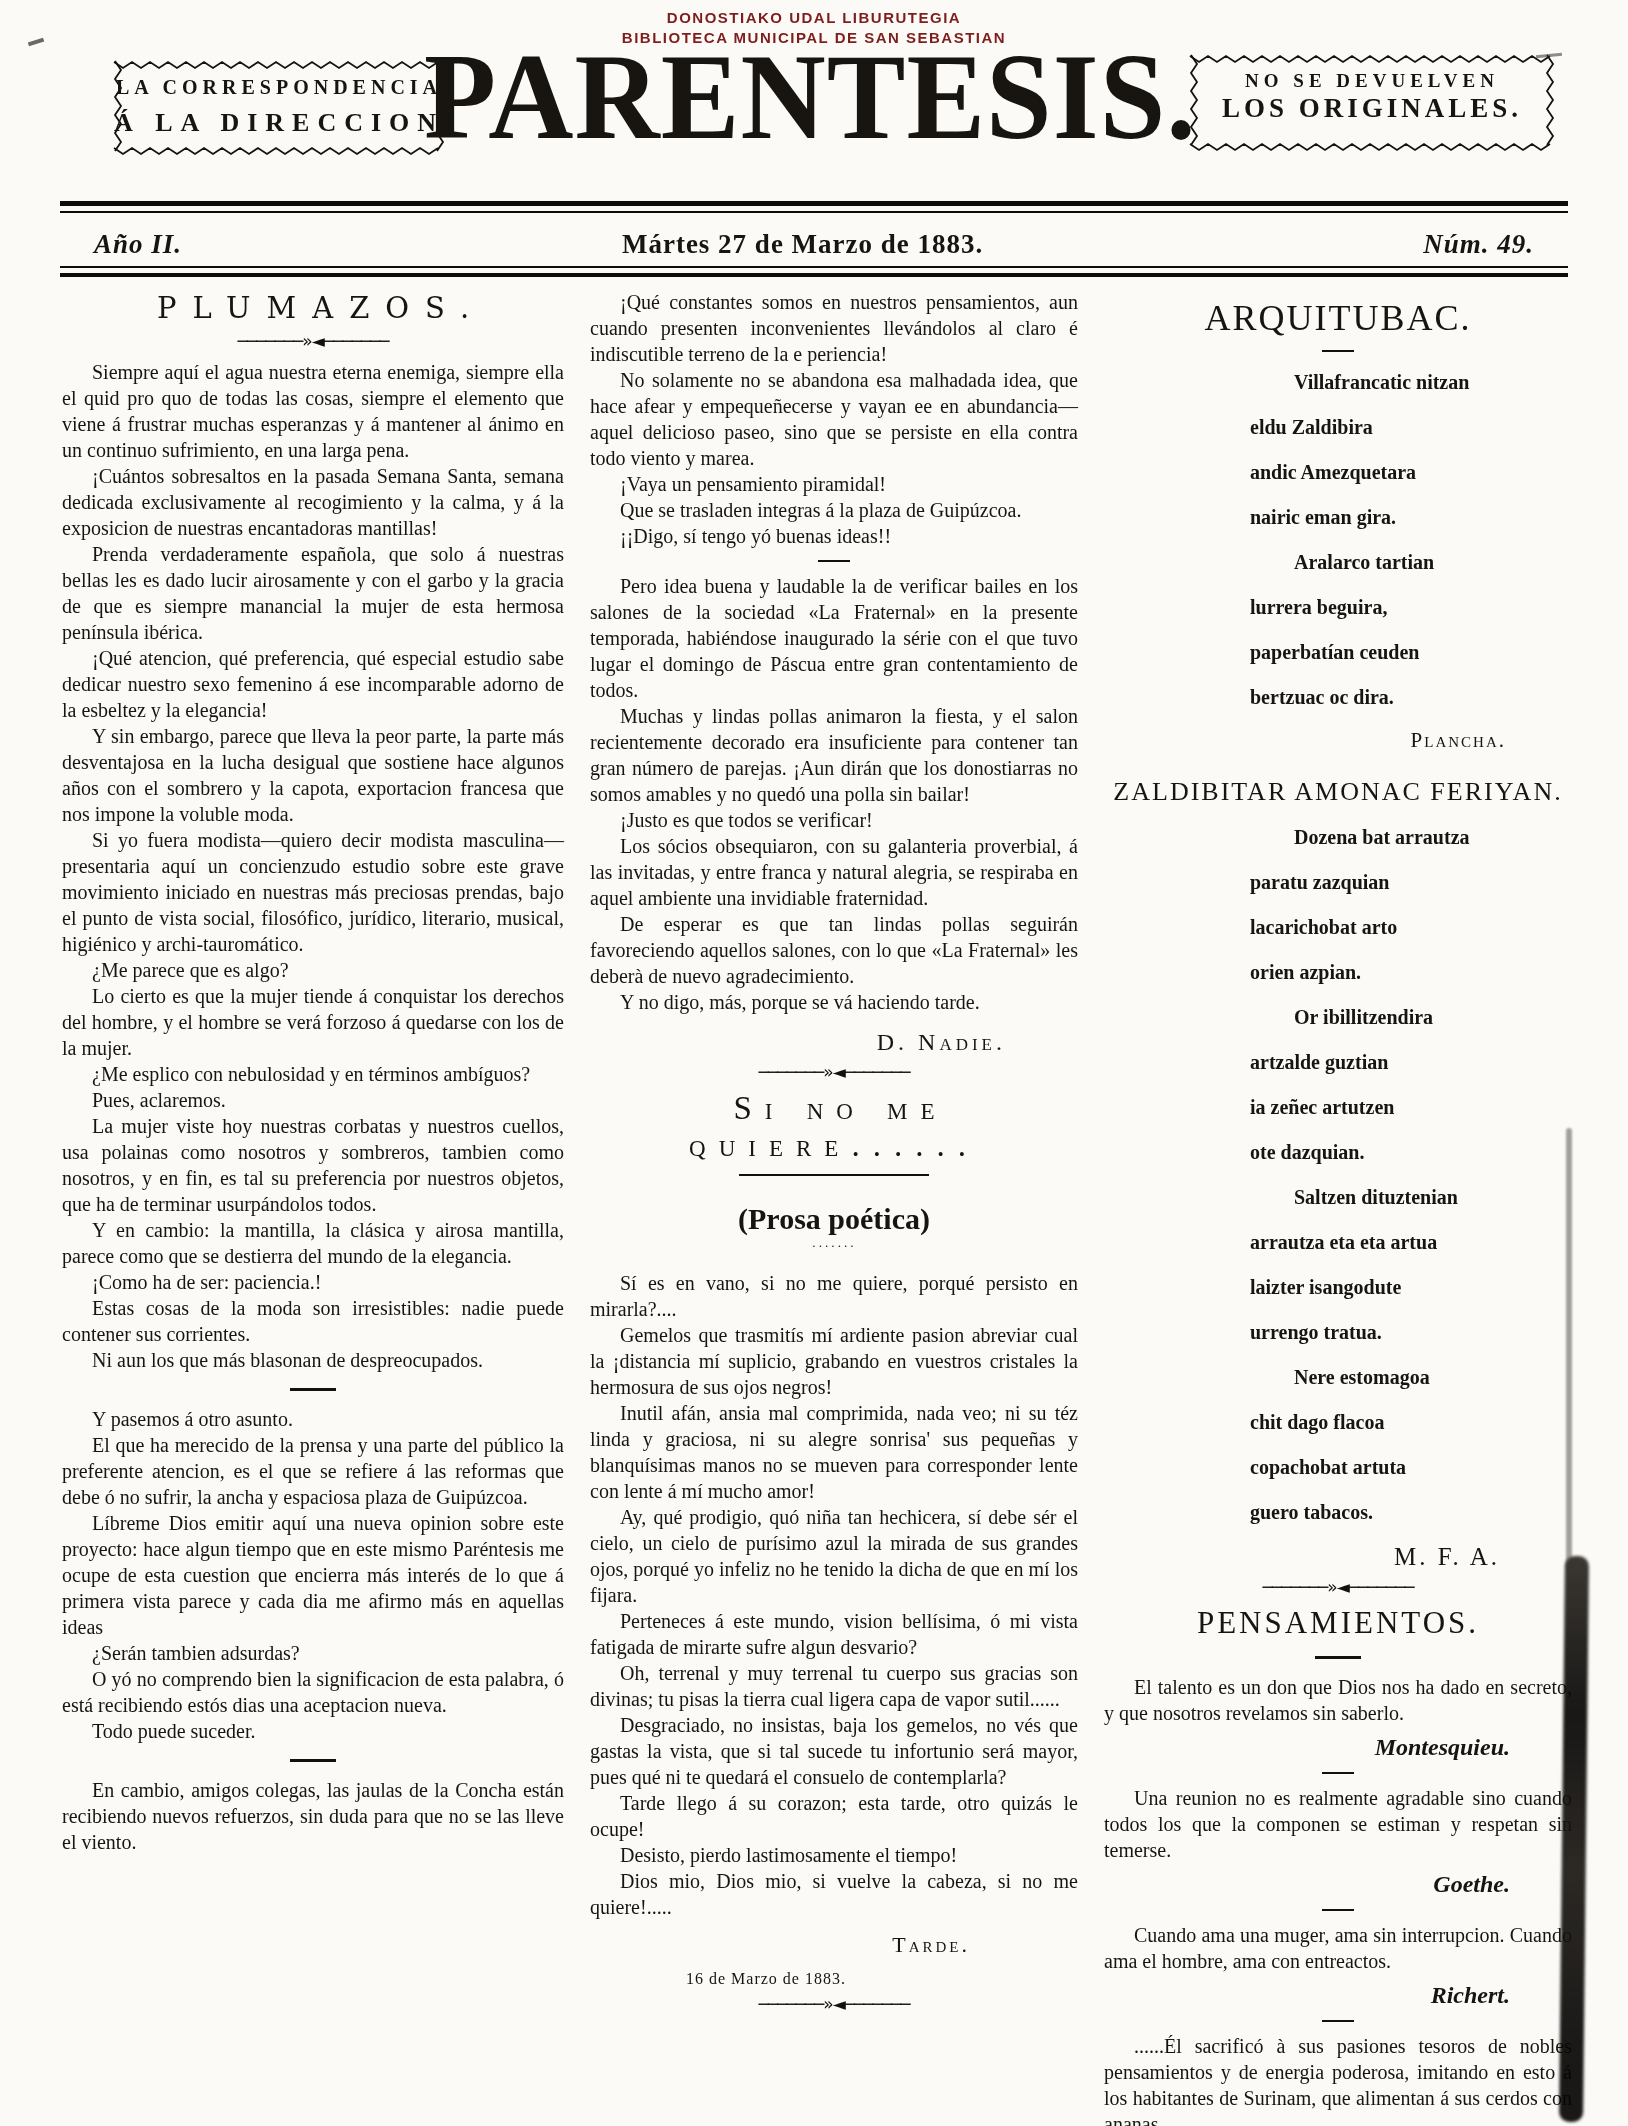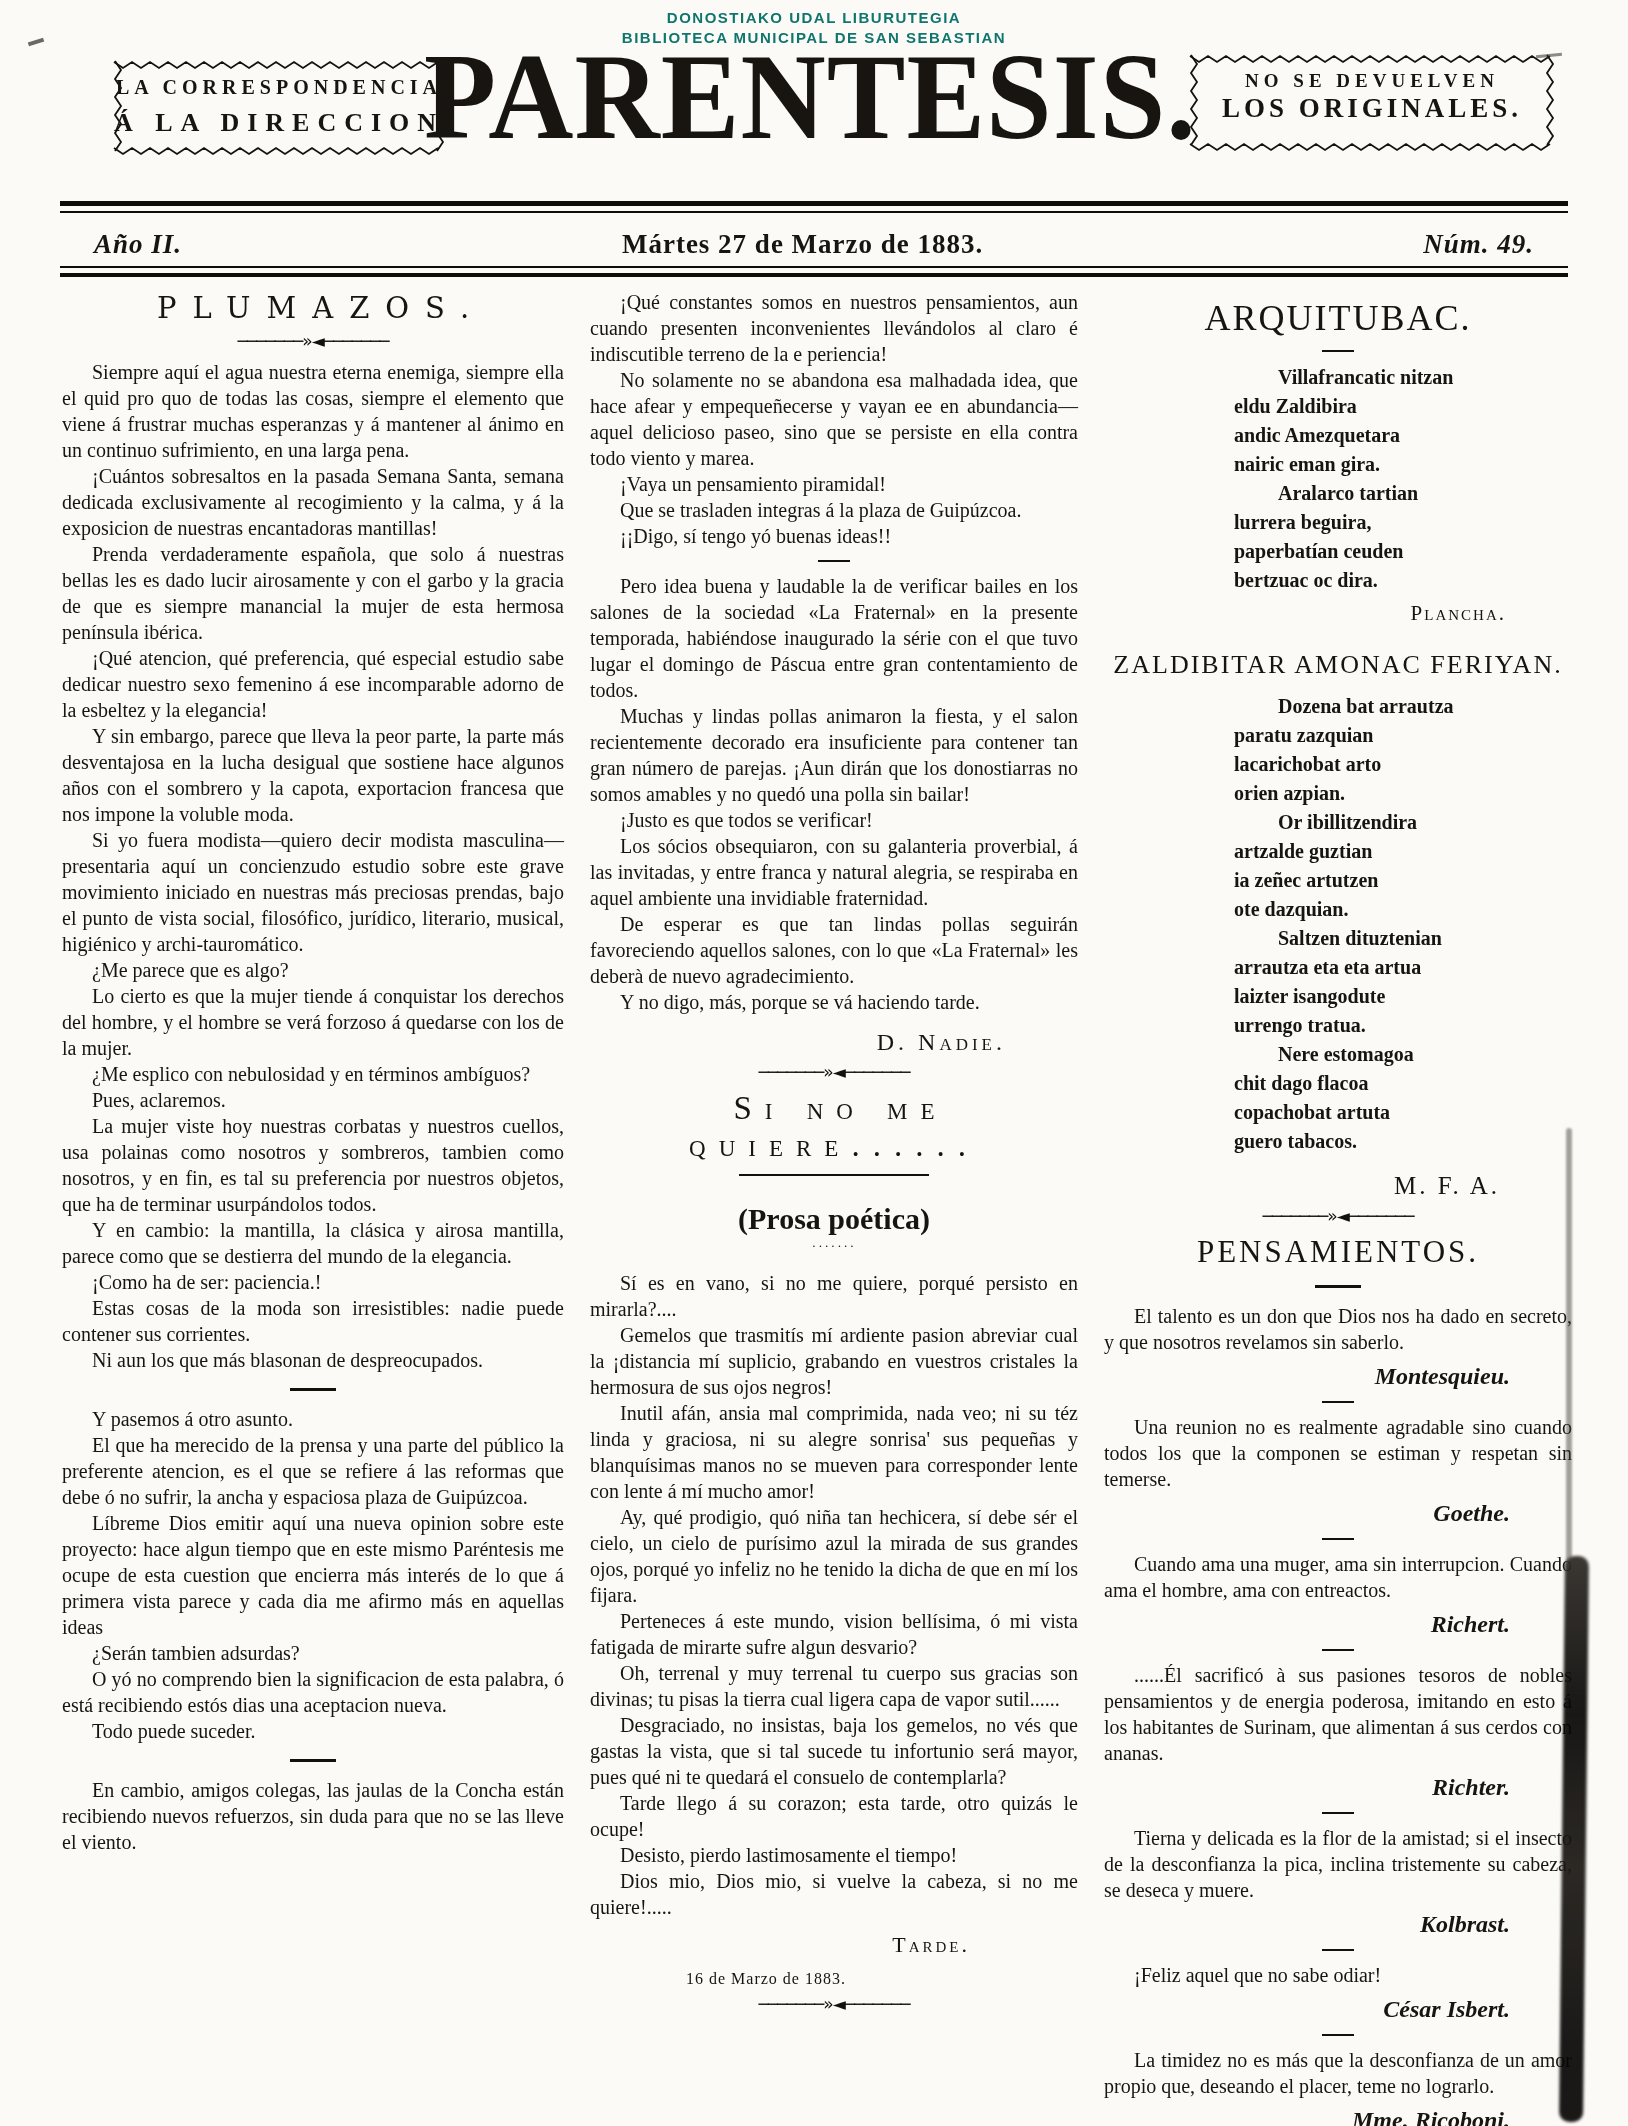--- a/index.html
+++ b/index.html
@@ -1,21 +1,21 @@
 <!DOCTYPE html>
 <html><head>
 <meta charset="utf-8">
 <style>
   html,body{margin:0;padding:0;background:#d8d5cd;}
   .page{position:relative;width:1628px;height:2126px;margin:0 auto;background:#fbfaf6;
         color:#181511;font-family:"Liberation Serif",serif;overflow:hidden;}
 
   
   .stamp{text-align:center;padding-top:8px;font-family:"Liberation Sans",sans-serif;
-         font-size:15px;font-weight:bold;letter-spacing:1.5px;line-height:1.3;color:#0f766e;}
+         font-size:15px;font-weight:bold;letter-spacing:1.5px;line-height:1.3;color:#7f1d1d;}
   .masthead{position:relative;height:126px;margin-top:2px;}
   .mast-box{position:absolute;text-align:center;}
   .mast-box .inner{position:relative;z-index:1;padding-top:17px;}
   .box-left{left:80px;top:10px;width:334px;height:98px;margin-left:32px;}
   .box-right{right:72px;top:4px;width:368px;height:100px;}
   .box-left .l1{font-size:20px;font-weight:bold;letter-spacing:5px;}
   .box-left .l2{font-size:26px;font-weight:bold;letter-spacing:8px;margin-top:9px;}
   .box-right .l1{font-size:19px;font-weight:bold;letter-spacing:5px;}
   .box-right .l2{font-size:27px;font-weight:bold;letter-spacing:4px;margin-top:1px;}
   .paper-title{position:absolute;left:424px;width:756px;top:-16px;text-align:center;
@@ -53,21 +53,21 @@
   .sig{text-align:right;font-variant:small-caps;letter-spacing:4px;font-size:24px;
        padding-right:72px;margin:14px 0 4px;}
   .sig-amor{text-align:right;font-variant:small-caps;letter-spacing:3px;font-size:22px;
             padding-right:108px;margin:12px 0 0;}
   .poem-date{font-size:16px;padding-left:96px;margin:12px 0 4px;letter-spacing:1px;}
 
   .arquitubac{text-align:center;font-size:36px;letter-spacing:2px;font-weight:normal;margin:8px 0 0;}
   .zaldibitar{text-align:center;font-size:26px;letter-spacing:2px;font-weight:normal;margin:24px 0 12px;}
   .pensamientos{text-align:center;font-size:31px;letter-spacing:3px;font-weight:normal;margin:8px 0 0;}
   .stanza{padding-left:130px;margin:0;}
-  .stanza p{margin:0;}
+  .stanza p{margin:16px;}
   .verse-line{font-size:20px;font-weight:bold;line-height:1.45;text-align:left;text-indent:0;}
   .stanza .verse-line:first-child{text-indent:44px;}
   .sig-plain{text-align:right;font-variant:small-caps;font-size:21px;letter-spacing:2px;
              padding-right:66px;margin:6px 0 0;}
   .sig-mfa{text-align:right;font-size:25px;letter-spacing:3px;padding-right:72px;margin:16px 0 2px;}
   .quote-author{text-align:right;font-style:italic;font-weight:bold;font-size:24px;
                 padding-right:62px;margin:8px 0 0;}
 
   
   .ink-streak{position:absolute;right:42px;top:1556px;width:24px;height:566px;border-radius:10px;

